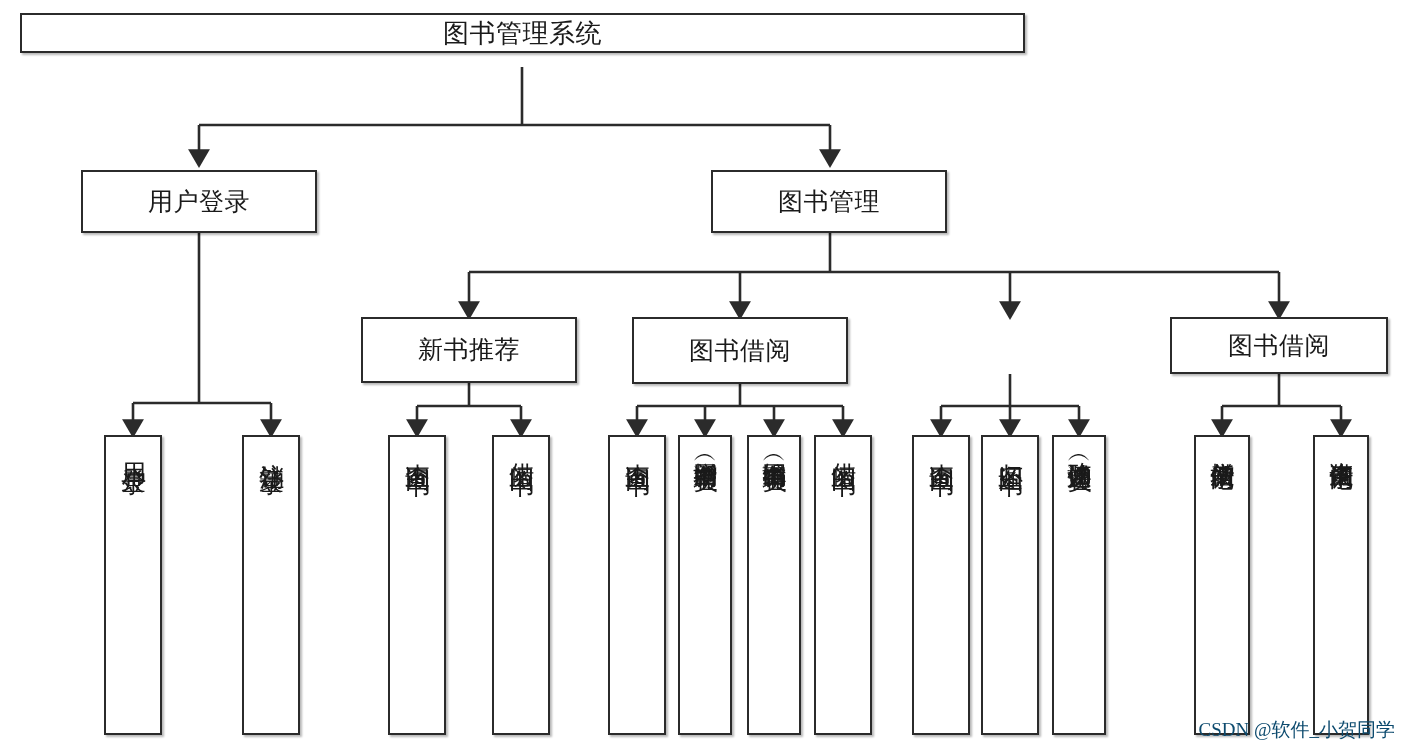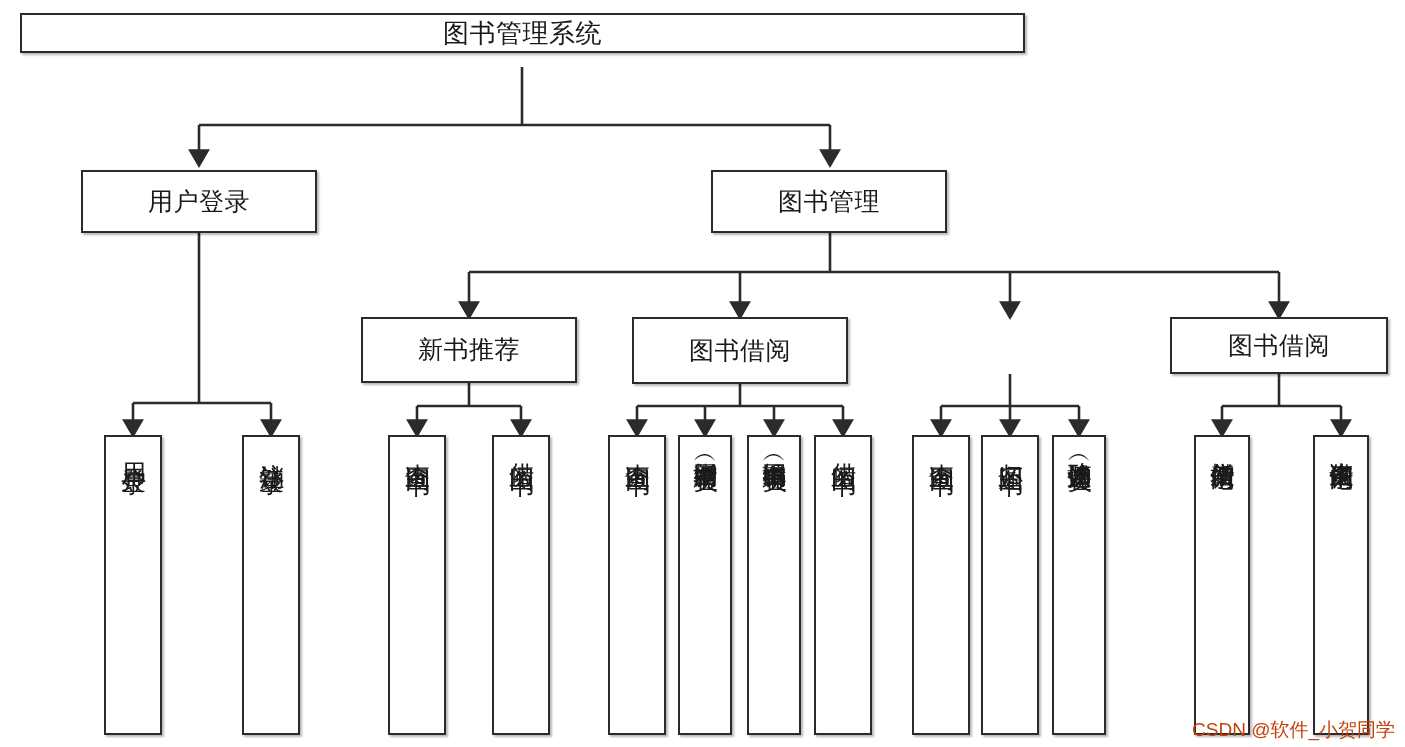--- a/index.html
+++ b/index.html
@@ -68,23 +68,23 @@
   }
   .v-node.tight .node-label {
     font-size: 24px;
     letter-spacing: 1px;
   }
   .watermark {
     position: absolute;
     right: 10px;
     bottom: 4px;
     font-size: 19px;
-    color: #c2410c;
+    color: #0c4a6e;
     white-space: nowrap;
-    font-family: Liberation Sans, sans-serif;
+    font-family: Liberation Serif, serif;
   }
 </style>
 </head>
 <body>
 
 <div id="canvas">
 
   <svg class="edges" viewBox="0 0 1405 747" width="1405" height="747">
     <defs>
       <marker id="arrow" markerWidth="11" markerHeight="11" refX="3.4" refY="5" orient="auto" markerUnits="strokeWidth">

